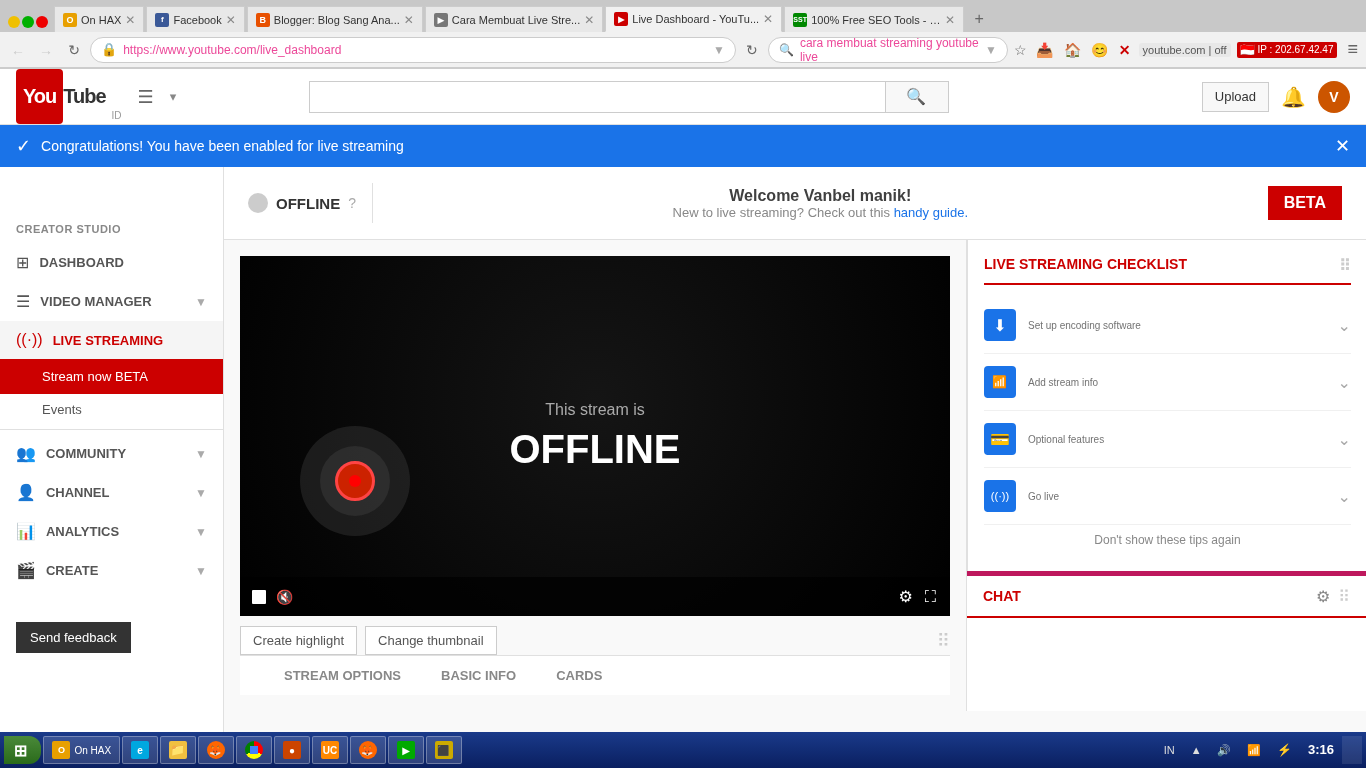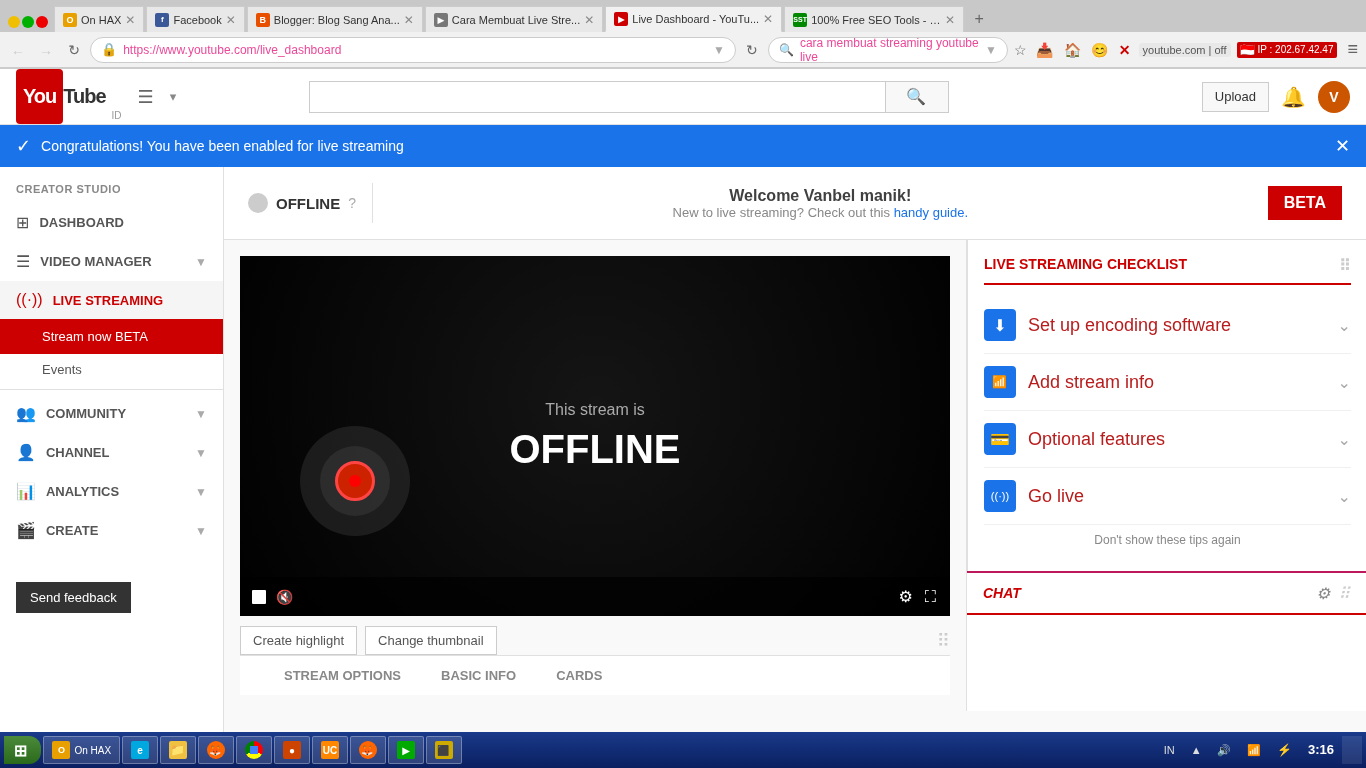--- a/index.html
+++ b/index.html
@@ -43,21 +43,21 @@
     .notif-banner { background: #1a73e8; color: white; display: flex; align-items: center; padding: 0 16px; height: 42px; gap: 10px; }
     .notif-check { color: white; font-size: 18px; }
     .notif-text { flex: 1; font-size: 14px; }
     .notif-close { cursor: pointer; font-size: 18px; color: white; }
 
     
     .main-layout { display: flex; height: calc(768px - 56px - 42px - 30px - 36px); }
 
     
     .sidebar { width: 224px; background: #fff; border-right: 1px solid #e0e0e0; overflow-y: auto; flex-shrink: 0; }
-    .sidebar-title { padding: 16px 16px 8px 16px; font-size: 11px; font-weight: bold; color: #888; letter-spacing: 0.5px; }
+    .sidebar-title { padding: 16px 16px 8px 16px; font-size: 11px; font-weight: bold; color: #888; letter-spacing: 0.5px; margin-top: 40px; }
     .sidebar-item { display: flex; align-items: center; padding: 10px 16px; gap: 10px; cursor: pointer; color: #555; }
     .sidebar-item .item-icon { font-size: 16px; flex-shrink: 0; }
     .sidebar-item .item-label { font-size: 13px; font-weight: bold; flex: 1; }
     .sidebar-item .chevron { font-size: 12px; color: #aaa; }
     .sidebar-sub-item { padding: 8px 16px 8px 42px; cursor: pointer; color: #555; font-size: 13px; }
     .sidebar-divider { height: 1px; background: #e0e0e0; margin: 4px 0; }
     .send-feedback-btn { margin: 12px 16px; padding: 8px 14px; background: #333; color: white; border: none; cursor: pointer; font-size: 13px; }
 
     
     .content { flex: 1; overflow-y: auto; background: #f9f9f9; }
@@ -93,26 +93,26 @@
 
     
     .checklist-panel { width: 400px; flex-shrink: 0; background: #fff; border-left: 1px solid #e0e0e0; padding: 16px; }
     .checklist-title { font-size: 14px; font-weight: bold; color: #cc0000; border-bottom: 2px solid #cc0000; padding-bottom: 8px; margin-bottom: 12px; display: flex; justify-content: space-between; }
     .checklist-item { display: flex; align-items: center; padding: 12px 0; border-bottom: 1px solid #f0f0f0; gap: 12px; }
     .checklist-item-icon { width: 32px; height: 32px; border-radius: 4px; display: flex; align-items: center; justify-content: center; font-size: 16px; flex-shrink: 0; }
     .ci-blue { background: #1a73e8; color: white; }
     .ci-chart { background: #1a73e8; color: white; }
     .ci-card { background: #1a73e8; color: white; }
     .ci-wifi { background: #1a73e8; color: white; }
-    .checklist-item-text { flex: 1; font-size: 18px; color: #b91c1c; }
+    .checklist-item-text { flex: 1; font-size: 10px; color: #737373; }
     .checklist-expand { color: #aaa; cursor: pointer; font-size: 16px; }
     .dont-show { text-align: center; color: #888; font-size: 12px; padding: 8px 0; cursor: pointer; }
 
     
-    .chat-panel { border-top: 2px solid #be185d; font-style: italic; }
+    .chat-panel { border-top: 5px solid #be185d; }
     .chat-tabs { display: flex; align-items: center; padding: 0 16px; border-bottom: 2px solid #cc0000; gap: 12px; }
     .chat-tab { padding: 12px 0; font-size: 14px; font-weight: bold; color: #cc0000; border-bottom: 2px solid #cc0000; margin-bottom: -2px; cursor: pointer; }
     .chat-tab-icons { margin-left: auto; display: flex; gap: 8px; color: #888; }
     .chat-tab-icon { cursor: pointer; font-size: 16px; }
 
     
     .bottom-tabs { background: #fff; border-top: 1px solid #e0e0e0; display: flex; padding: 0 24px; }
     .bottom-tab { padding: 12px 20px; font-size: 13px; font-weight: bold; color: #888; cursor: pointer; text-transform: uppercase; }
 
     

